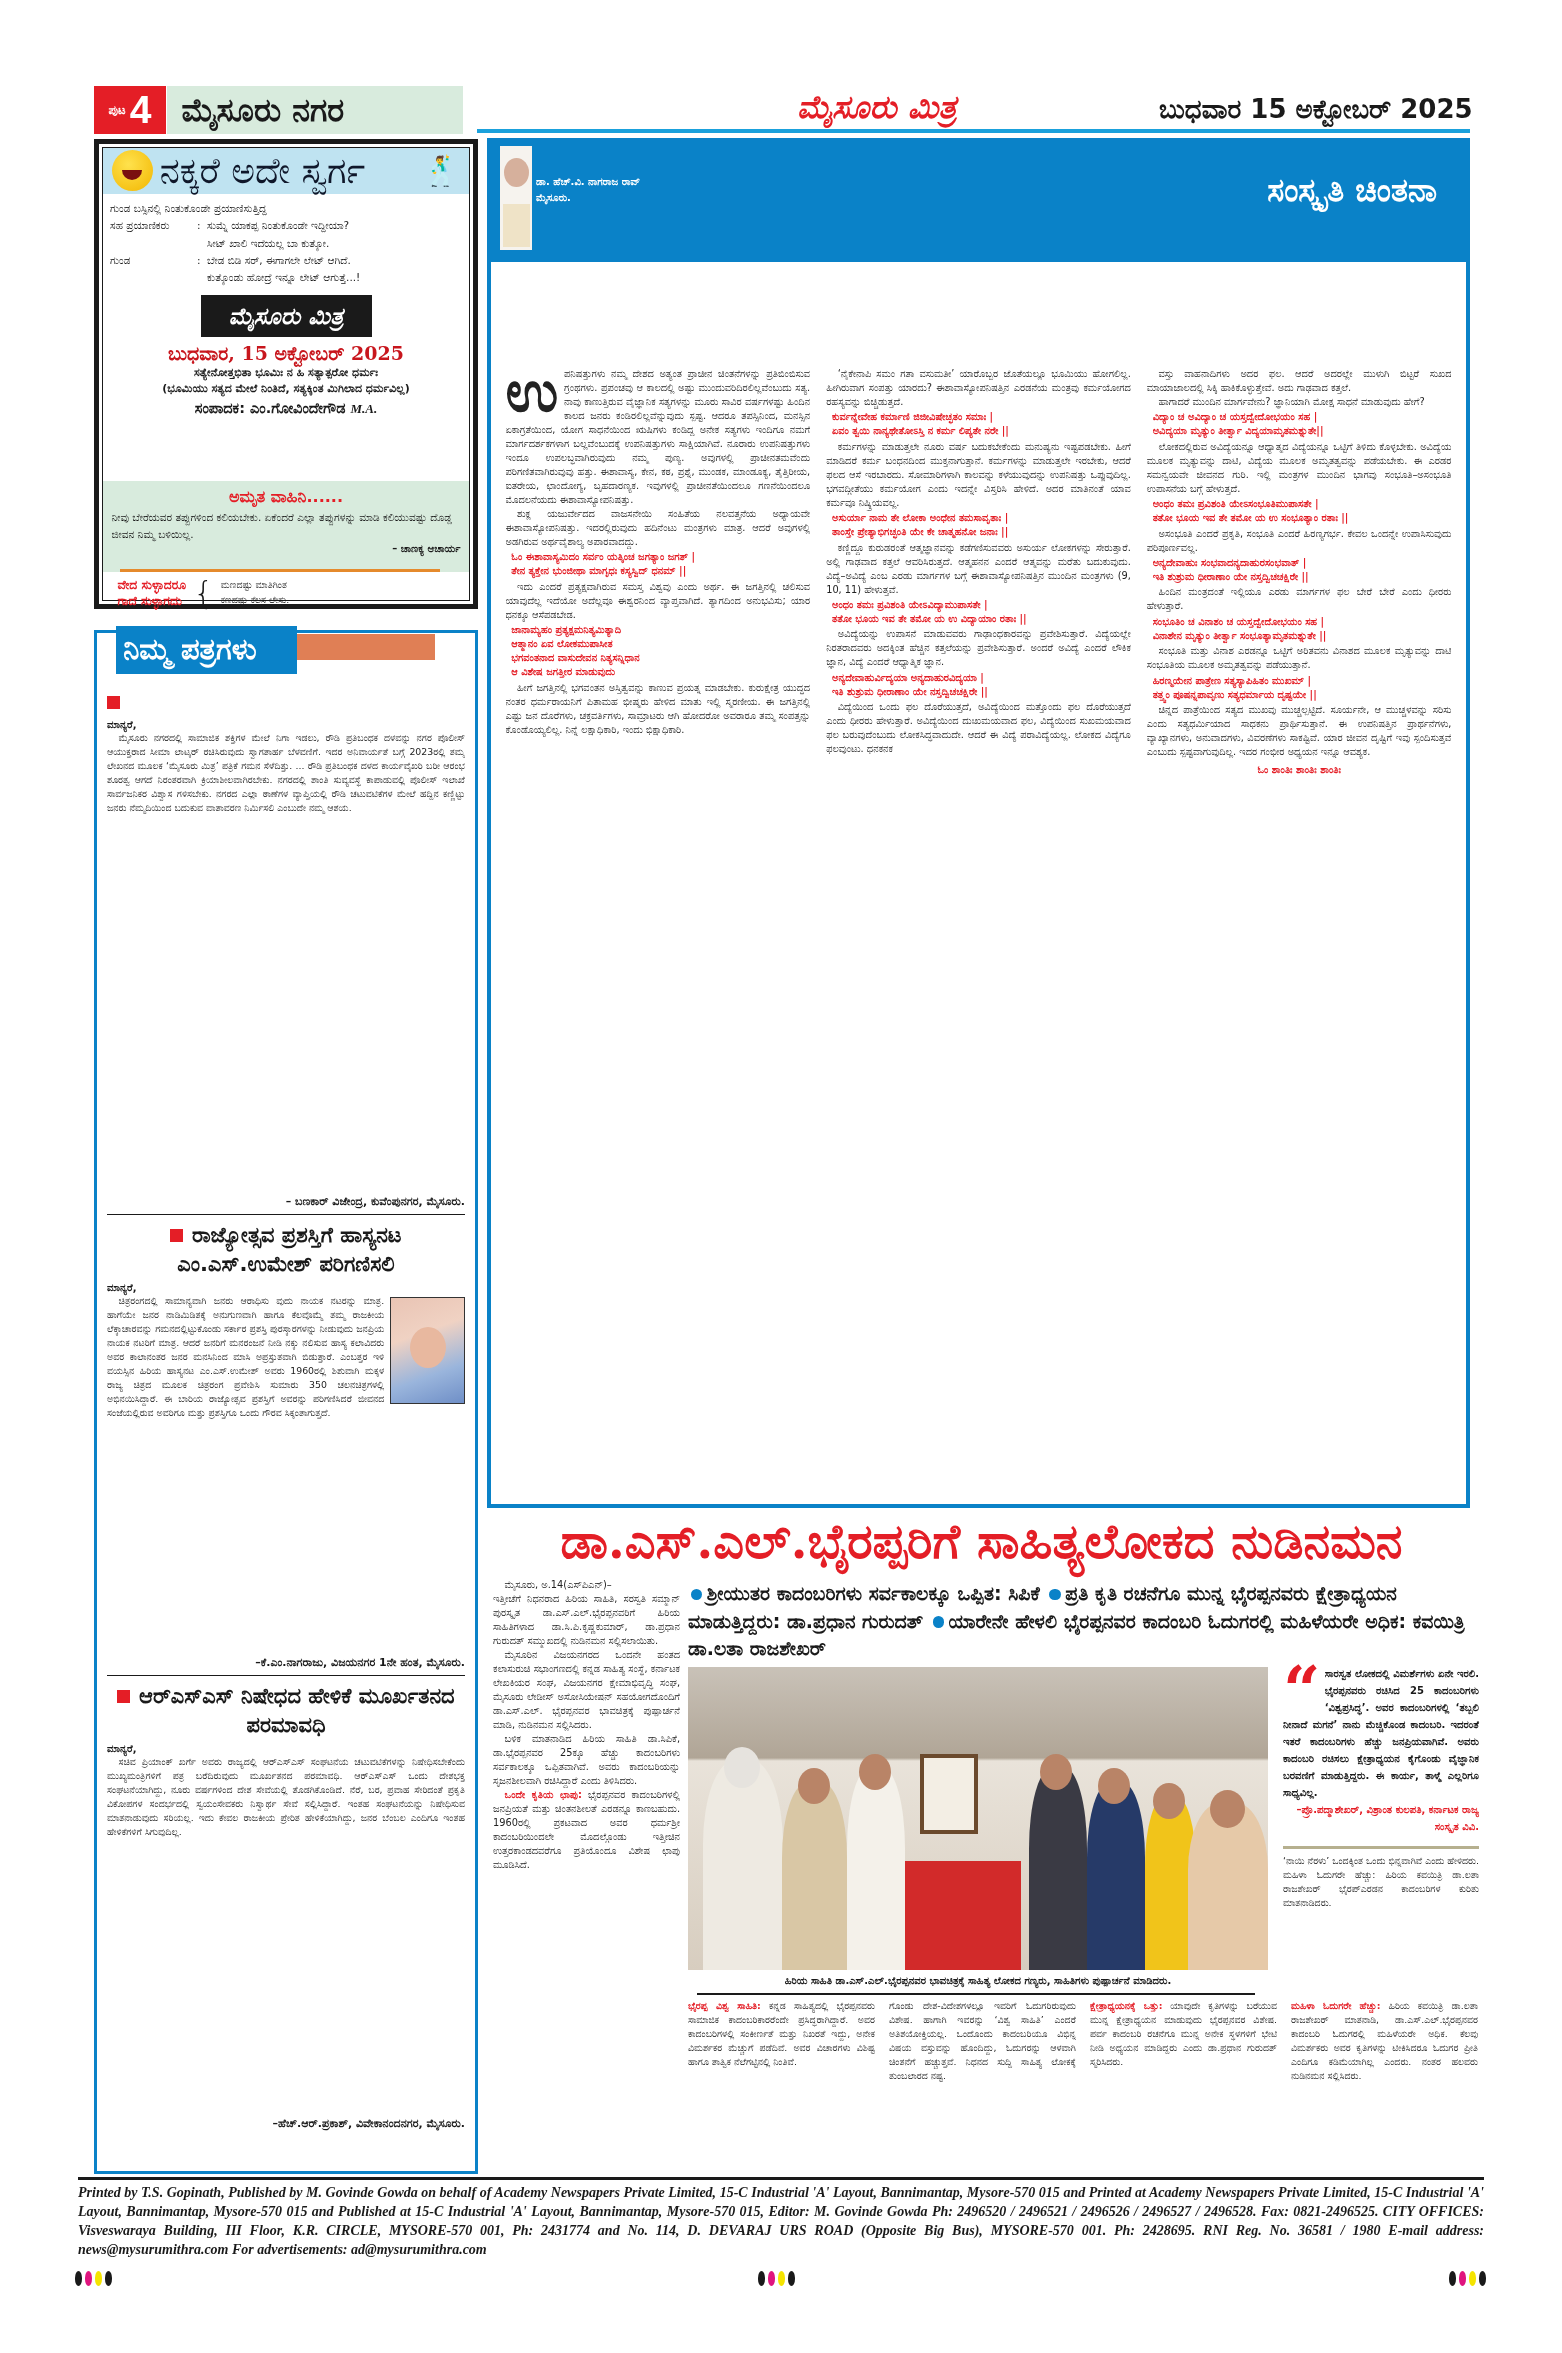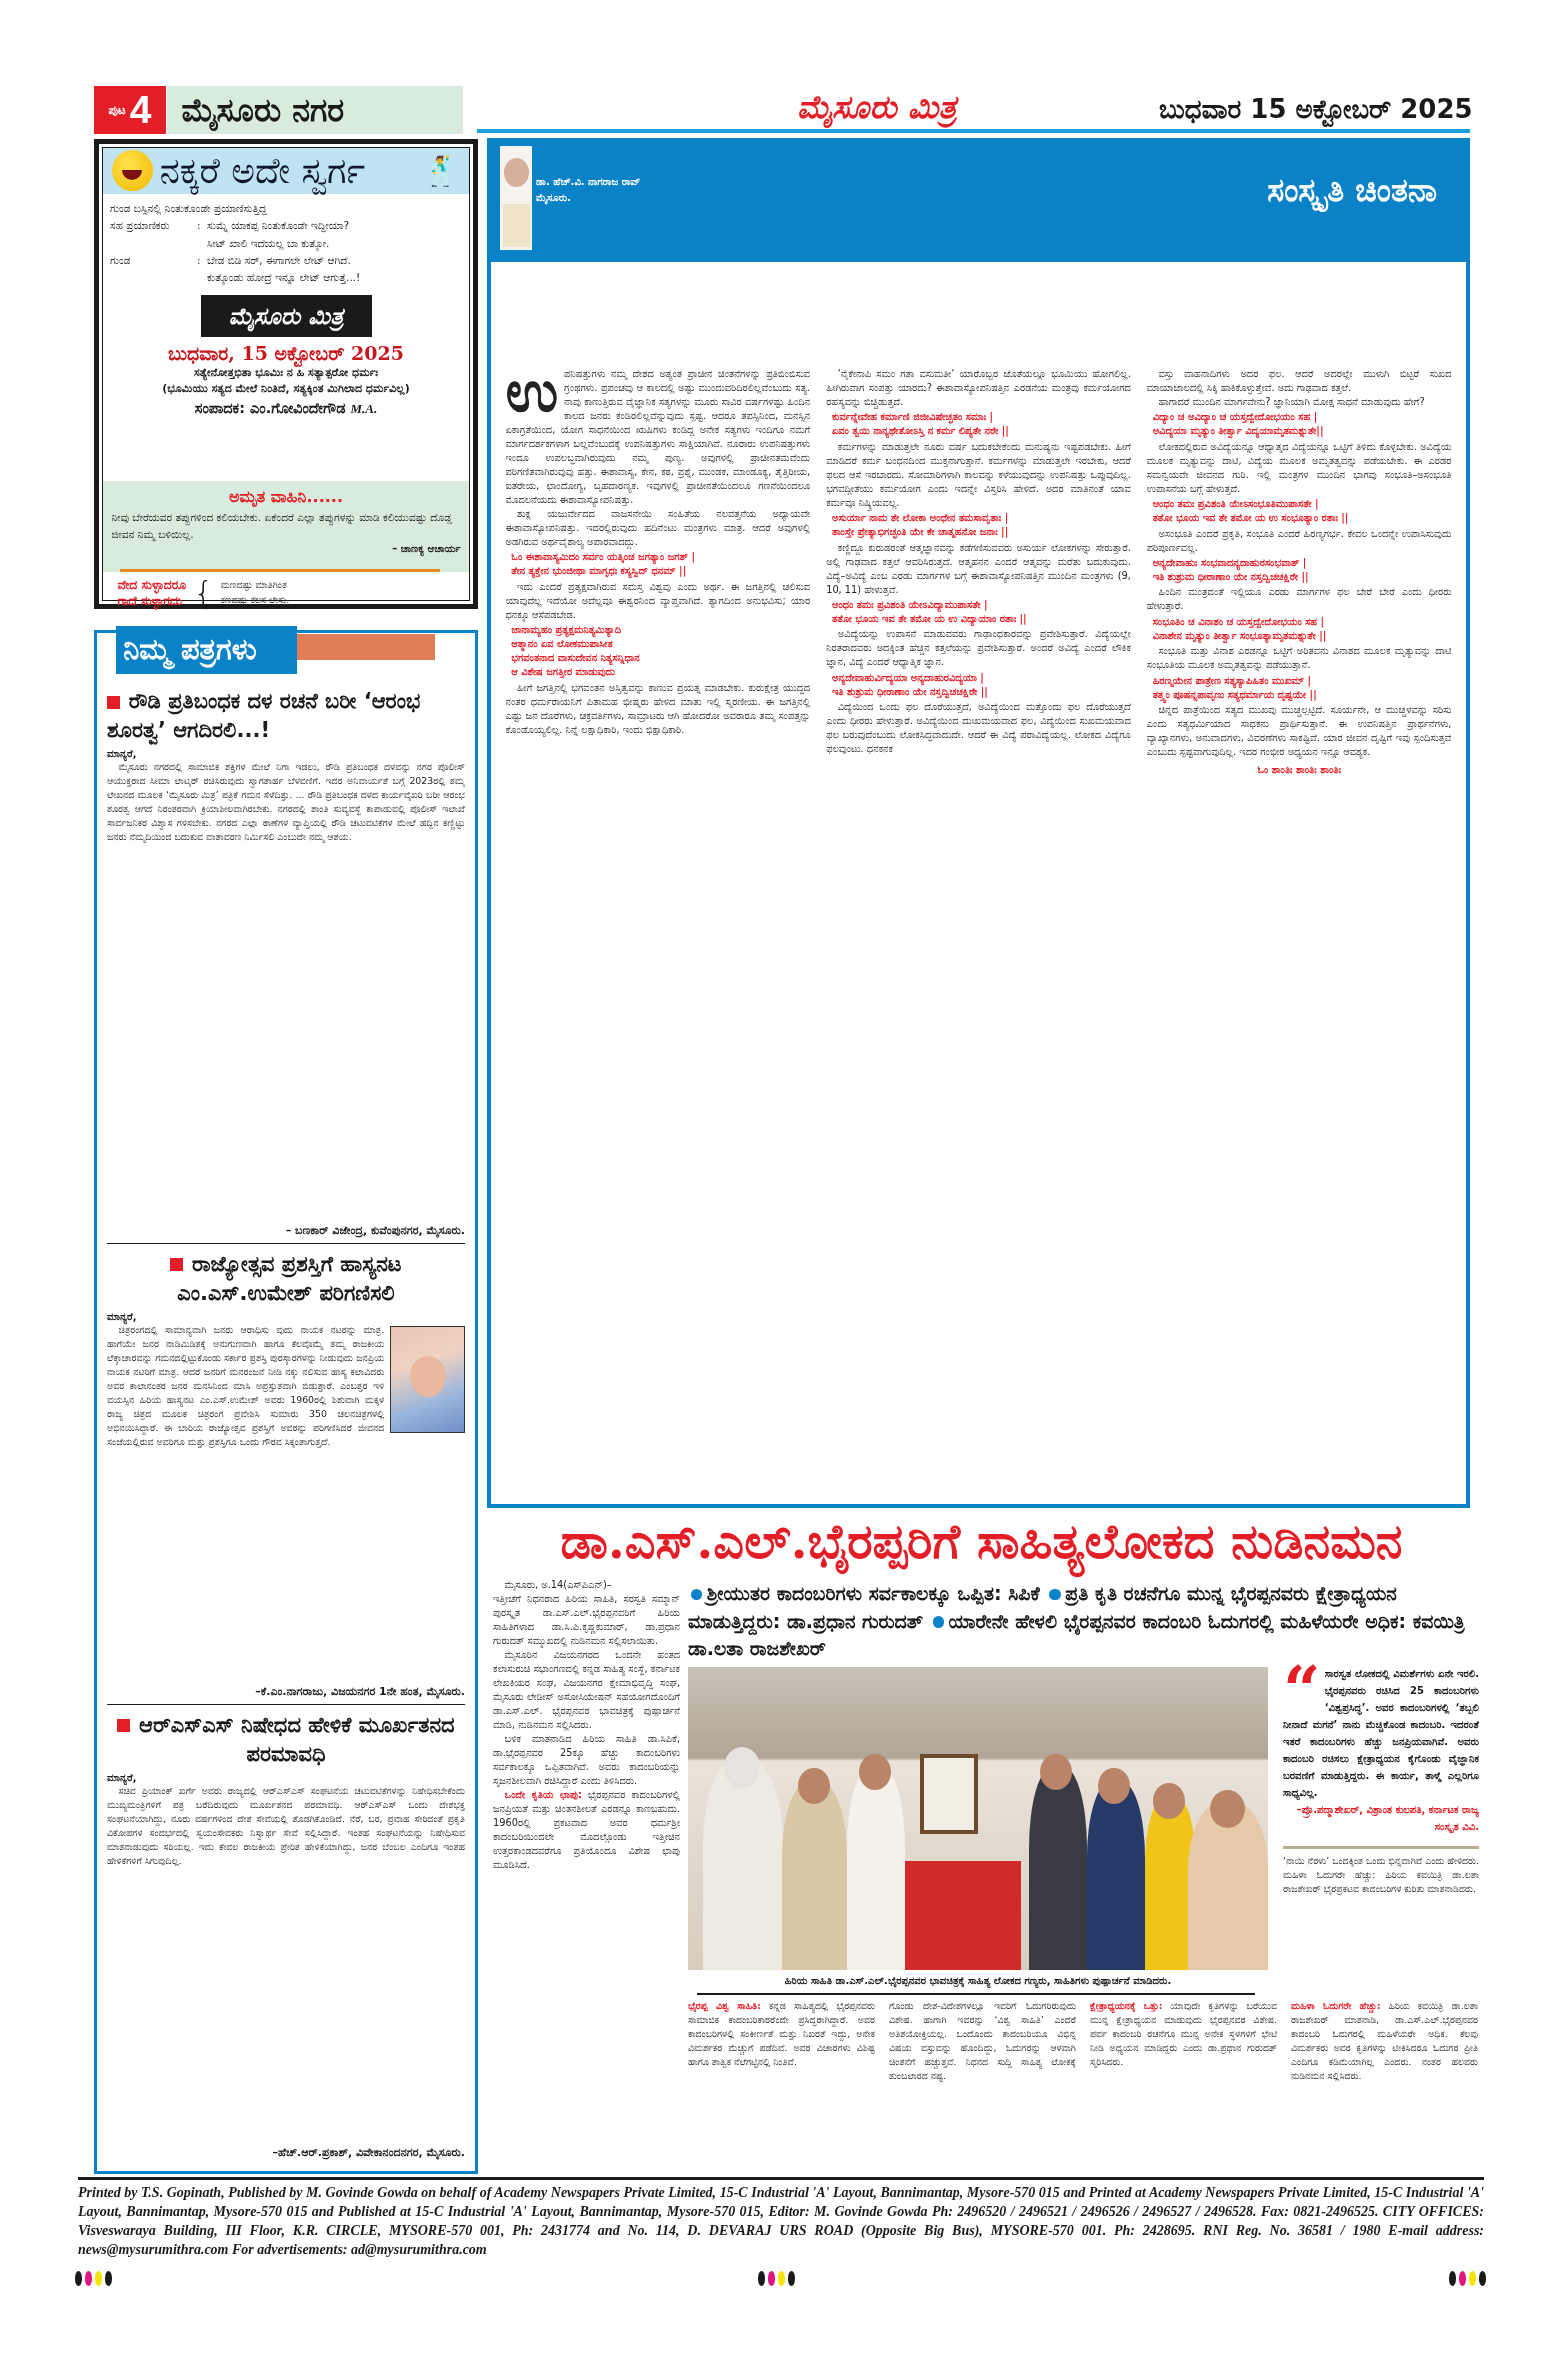--- a/index.html
+++ b/index.html
@@ -172,21 +172,21 @@
     </div>
   </div>
 </div>
 
 <div class="letters">
   <div class="letters-head">ನಿಮ್ಮ ಪತ್ರಗಳು</div>
   <div class="letters-head-bar"></div>
   <div style="height:54px"></div>
 
   <div>
-    <div class="ltr-title"><span class="sq"></span><span>ರೌಡಿ ಪ್ರತಿಬಂಧಕ ದಳ ರಚನೆ ಬರೀ ‘ಆರಂಭ ಶೂರತ್ವ’ ಆಗದಿರಲಿ...!</span></div>
+    <div class="ltr-title"><span class="sq"></span></div>
     <div class="ltr-salute">ಮಾನ್ಯರೆ,</div>
     <div class="ltr-body" style="height:464px;overflow:hidden">ಮೈಸೂರು ನಗರದಲ್ಲಿ ಸಾಮಾಜಿಕ ಶಕ್ತಿಗಳ ಮೇಲೆ ನಿಗಾ ಇಡಲು, ರೌಡಿ ಪ್ರತಿಬಂಧಕ ದಳವನ್ನು ನಗರ ಪೊಲೀಸ್ ಆಯುಕ್ತರಾದ ಸೀಮಾ ಲಾಟ್ಕರ್ ರಚಿಸಿರುವುದು ಸ್ವಾಗತಾರ್ಹ ಬೆಳವಣಿಗೆ. ಇದರ ಅನಿವಾರ್ಯತೆ ಬಗ್ಗೆ 2023ರಲ್ಲಿ ತಮ್ಮ ಲೇಖನದ ಮೂಲಕ ‘ಮೈಸೂರು ಮಿತ್ರ’ ಪತ್ರಿಕೆ ಗಮನ ಸೆಳೆದಿತ್ತು. ... ರೌಡಿ ಪ್ರತಿಬಂಧಕ ದಳದ ಕಾರ್ಯವೈಖರಿ ಬರೀ ಆರಂಭ ಶೂರತ್ವ ಆಗದೆ ನಿರಂತರವಾಗಿ ಕ್ರಿಯಾಶೀಲವಾಗಿರಬೇಕು. ನಗರದಲ್ಲಿ ಶಾಂತಿ ಸುವ್ಯವಸ್ಥೆ ಕಾಪಾಡುವಲ್ಲಿ ಪೊಲೀಸ್ ಇಲಾಖೆ ಸಾರ್ವಜನಿಕರ ವಿಶ್ವಾಸ ಗಳಿಸಬೇಕು. ನಗರದ ಎಲ್ಲಾ ಠಾಣೆಗಳ ವ್ಯಾಪ್ತಿಯಲ್ಲಿ ರೌಡಿ ಚಟುವಟಿಕೆಗಳ ಮೇಲೆ ಹದ್ದಿನ ಕಣ್ಣಿಟ್ಟು ಜನರು ನೆಮ್ಮದಿಯಿಂದ ಬದುಕುವ ವಾತಾವರಣ ನಿರ್ಮಿಸಲಿ ಎಂಬುದೇ ನಮ್ಮ ಆಶಯ.</div>
     <div class="ltr-sign">– ಬಣಕಾರ್ ವಿಜೇಂದ್ರ, ಕುವೆಂಪುನಗರ, ಮೈಸೂರು.</div>
   </div>
   <div class="ltr-rule"></div>
 
   <div>
     <div class="ltr-title center"><span class="sq"></span><span>ರಾಜ್ಯೋತ್ಸವ ಪ್ರಶಸ್ತಿಗೆ ಹಾಸ್ಯನಟ ಎಂ.ಎಸ್.ಉಮೇಶ್ ಪರಿಗಣಿಸಲಿ</span></div>
     <div class="ltr-salute">ಮಾನ್ಯರೆ,</div>
     <div class="ltr-photo"></div>
@@ -329,21 +329,21 @@
   <div class="bcol"><span>ಗೊಂಡು ದೇಶ-ವಿದೇಶಗಳಲ್ಲೂ ಇವರಿಗೆ ಓದುಗರಿರುವುದು ವಿಶೇಷ. ಹಾಗಾಗಿ ಇವರನ್ನು ‘ವಿಶ್ವ ಸಾಹಿತಿ’ ಎಂದರೆ ಅತಿಶಯೋಕ್ತಿಯಲ್ಲ. ಒಂದೊಂದು ಕಾದಂಬರಿಯೂ ವಿಭಿನ್ನ ವಿಷಯ ವಸ್ತುವನ್ನು ಹೊಂದಿದ್ದು, ಓದುಗರನ್ನು ಆಳವಾಗಿ ಚಿಂತನೆಗೆ ಹಚ್ಚುತ್ತವೆ. ನಿಧನದ ಸುದ್ದಿ ಸಾಹಿತ್ಯ ಲೋಕಕ್ಕೆ ತುಂಬಲಾರದ ನಷ್ಟ.</span></div>
   <div class="bcol"><span class="rh">ಕ್ಷೇತ್ರಾಧ್ಯಯನಕ್ಕೆ ಒತ್ತು:</span> <span>ಯಾವುದೇ ಕೃತಿಗಳನ್ನು ಬರೆಯುವ ಮುನ್ನ ಕ್ಷೇತ್ರಾಧ್ಯಯನ ಮಾಡುವುದು ಭೈರಪ್ಪನವರ ವಿಶೇಷ. ಪರ್ವ ಕಾದಂಬರಿ ರಚನೆಗೂ ಮುನ್ನ ಅನೇಕ ಸ್ಥಳಗಳಿಗೆ ಭೇಟಿ ನೀಡಿ ಅಧ್ಯಯನ ಮಾಡಿದ್ದರು ಎಂದು ಡಾ.ಪ್ರಧಾನ ಗುರುದತ್ ಸ್ಮರಿಸಿದರು.</span></div>
   <div class="bcol"><span class="rh">ಮಹಿಳಾ ಓದುಗರೇ ಹೆಚ್ಚು:</span> <span>ಹಿರಿಯ ಕವಯಿತ್ರಿ ಡಾ.ಲತಾ ರಾಜಶೇಖರ್ ಮಾತನಾಡಿ, ಡಾ.ಎಸ್.ಎಲ್.ಭೈರಪ್ಪನವರ ಕಾದಂಬರಿ ಓದುಗರಲ್ಲಿ ಮಹಿಳೆಯರೇ ಅಧಿಕ. ಕೆಲವು ವಿಮರ್ಶಕರು ಅವರ ಕೃತಿಗಳನ್ನು ಟೀಕಿಸಿದರೂ ಓದುಗರ ಪ್ರೀತಿ ಎಂದಿಗೂ ಕಡಿಮೆಯಾಗಿಲ್ಲ ಎಂದರು. ನಂತರ ಹಲವರು ನುಡಿನಮನ ಸಲ್ಲಿಸಿದರು.</span></div>
 </div>
 
 <div class="quote-box">
   <span class="quote-mark">“</span>
   <div class="quote-text">ಸಾರಸ್ವತ ಲೋಕದಲ್ಲಿ ವಿಮರ್ಶೆಗಳು ಏನೇ ಇರಲಿ. ಭೈರಪ್ಪನವರು ರಚಿಸಿದ 25 ಕಾದಂಬರಿಗಳು ‘ವಿಶ್ವಪ್ರಸಿದ್ಧ’. ಅವರ ಕಾದಂಬರಿಗಳಲ್ಲಿ ‘ತಬ್ಬಲಿ ನೀನಾದೆ ಮಗನೆ’ ನಾನು ಮೆಚ್ಚಿಕೊಂಡ ಕಾದಂಬರಿ. ಇದರಂತೆ ಇತರೆ ಕಾದಂಬರಿಗಳು ಹೆಚ್ಚು ಜನಪ್ರಿಯವಾಗಿವೆ. ಅವರು ಕಾದಂಬರಿ ರಚಿಸಲು ಕ್ಷೇತ್ರಾಧ್ಯಯನ ಕೈಗೊಂಡು ವೈಜ್ಞಾನಿಕ ಬರವಣಿಗೆ ಮಾಡುತ್ತಿದ್ದರು. ಈ ಕಾರ್ಯ, ತಾಳ್ಮೆ ಎಲ್ಲರಿಗೂ ಸಾಧ್ಯವಿಲ್ಲ.</div>
   <div class="quote-attr">–ಪ್ರೊ.ಪದ್ಮಾಶೇಖರ್, ವಿಶ್ರಾಂತ ಕುಲಪತಿ, ಕರ್ನಾಟಕ ರಾಜ್ಯ ಸಂಸ್ಕೃತ ವಿವಿ.</div>
   <div class="quote-rule"></div>
-  <div class="quote-after">‘ನಾಯಿ ನೆರಳು’ ಒಂದಕ್ಕಿಂತ ಒಂದು ಭಿನ್ನವಾಗಿವೆ ಎಂದು ಹೇಳಿದರು. ಮಹಿಳಾ ಓದುಗರೇ ಹೆಚ್ಚು: ಹಿರಿಯ ಕವಯಿತ್ರಿ ಡಾ.ಲತಾ ರಾಜಶೇಖರ್ ಭೈರಪ್ರಕಟವ ಕಾದಂಬರಿಗಳ ಕುರಿತು ಮಾತನಾಡಿದರು.</div>
+  <div class="quote-after">‘ನಾಯಿ ನೆರಳು’ ಒಂದಕ್ಕಿಂತ ಒಂದು ಭಿನ್ನವಾಗಿವೆ ಎಂದು ಹೇಳಿದರು. ಮಹಿಳಾ ಓದುಗರೇ ಹೆಚ್ಚು: ಹಿರಿಯ ಕವಯಿತ್ರಿ ಡಾ.ಲತಾ ರಾಜಶೇಖರ್ ಭೈರಪ್ಎರಡನ ಕಾದಂಬರಿಗಳ ಕುರಿತು ಮಾತನಾಡಿದರು.</div>
 </div>
 
 <div class="footer-rule"></div>
 <div class="imprint">Printed by T.S. Gopinath, Published by M. Govinde Gowda on behalf of Academy Newspapers Private Limited, 15-C Industrial 'A' Layout, Bannimantap, Mysore-570 015 and Printed at Academy Newspapers Private Limited, 15-C Industrial 'A' Layout, Bannimantap, Mysore-570 015 and Published at 15-C Industrial 'A' Layout, Bannimantap, Mysore-570 015, Editor: M. Govinde Gowda Ph: 2496520 / 2496521 / 2496526 / 2496527 / 2496528. Fax: 0821-2496525. CITY OFFICES: Visveswaraya Building, III Floor, K.R. CIRCLE, MYSORE-570 001, Ph: 2431774 and No. 114, D. DEVARAJ URS ROAD (Opposite Big Bus), MYSORE-570 001. Ph: 2428695. RNI Reg. No. 36581 / 1980 E-mail address: news@mysurumithra.com For advertisements: ad@mysurumithra.com</div>
 
 <div class="reg-marks" style="left:75px">
   <span style="background:#1a1a1a"></span>
     <span style="background:#e0157f"></span>
     <span style="background:#f5e400"></span>
     <span style="background:#1a1a1a"></span>

